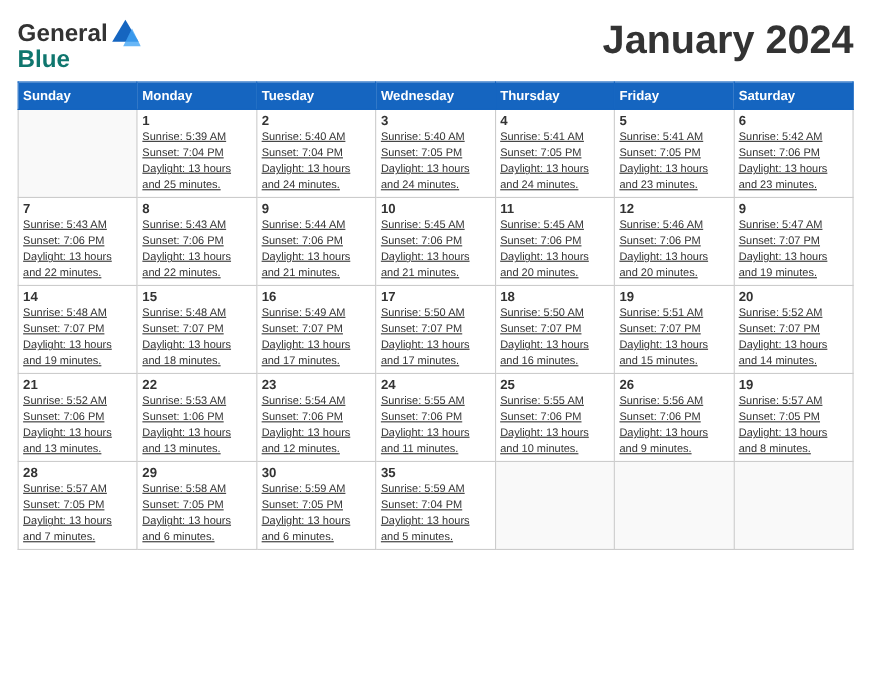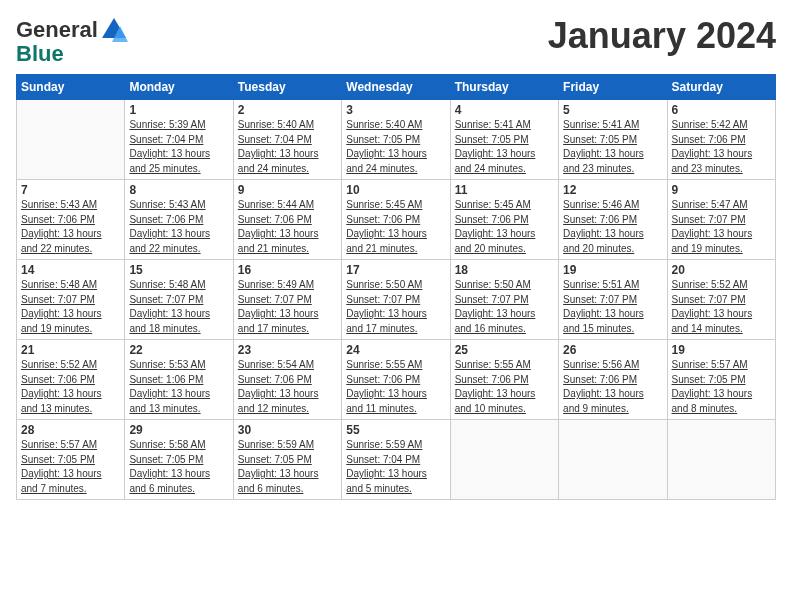--- a/index.html
+++ b/index.html
@@ -346,21 +346,21 @@
 and 6 minutes.</div>
           </td>
           <td>
             <span class="day-num">30</span>
             <div class="day-info" style="white-space: pre-line;">Sunrise: 5:59 AM
 Sunset: 7:05 PM
 Daylight: 13 hours
 and 6 minutes.</div>
           </td>
           <td>
-            <span class="day-num">55</span>
+            <span class="day-num">35</span>
             <div class="day-info" style="white-space: pre-line;">Sunrise: 5:59 AM
 Sunset: 7:04 PM
 Daylight: 13 hours
 and 5 minutes.</div>
           </td>
           <td class="empty"></td>
           <td class="empty"></td>
           <td class="empty"></td>
         </tr>
       </tbody>

